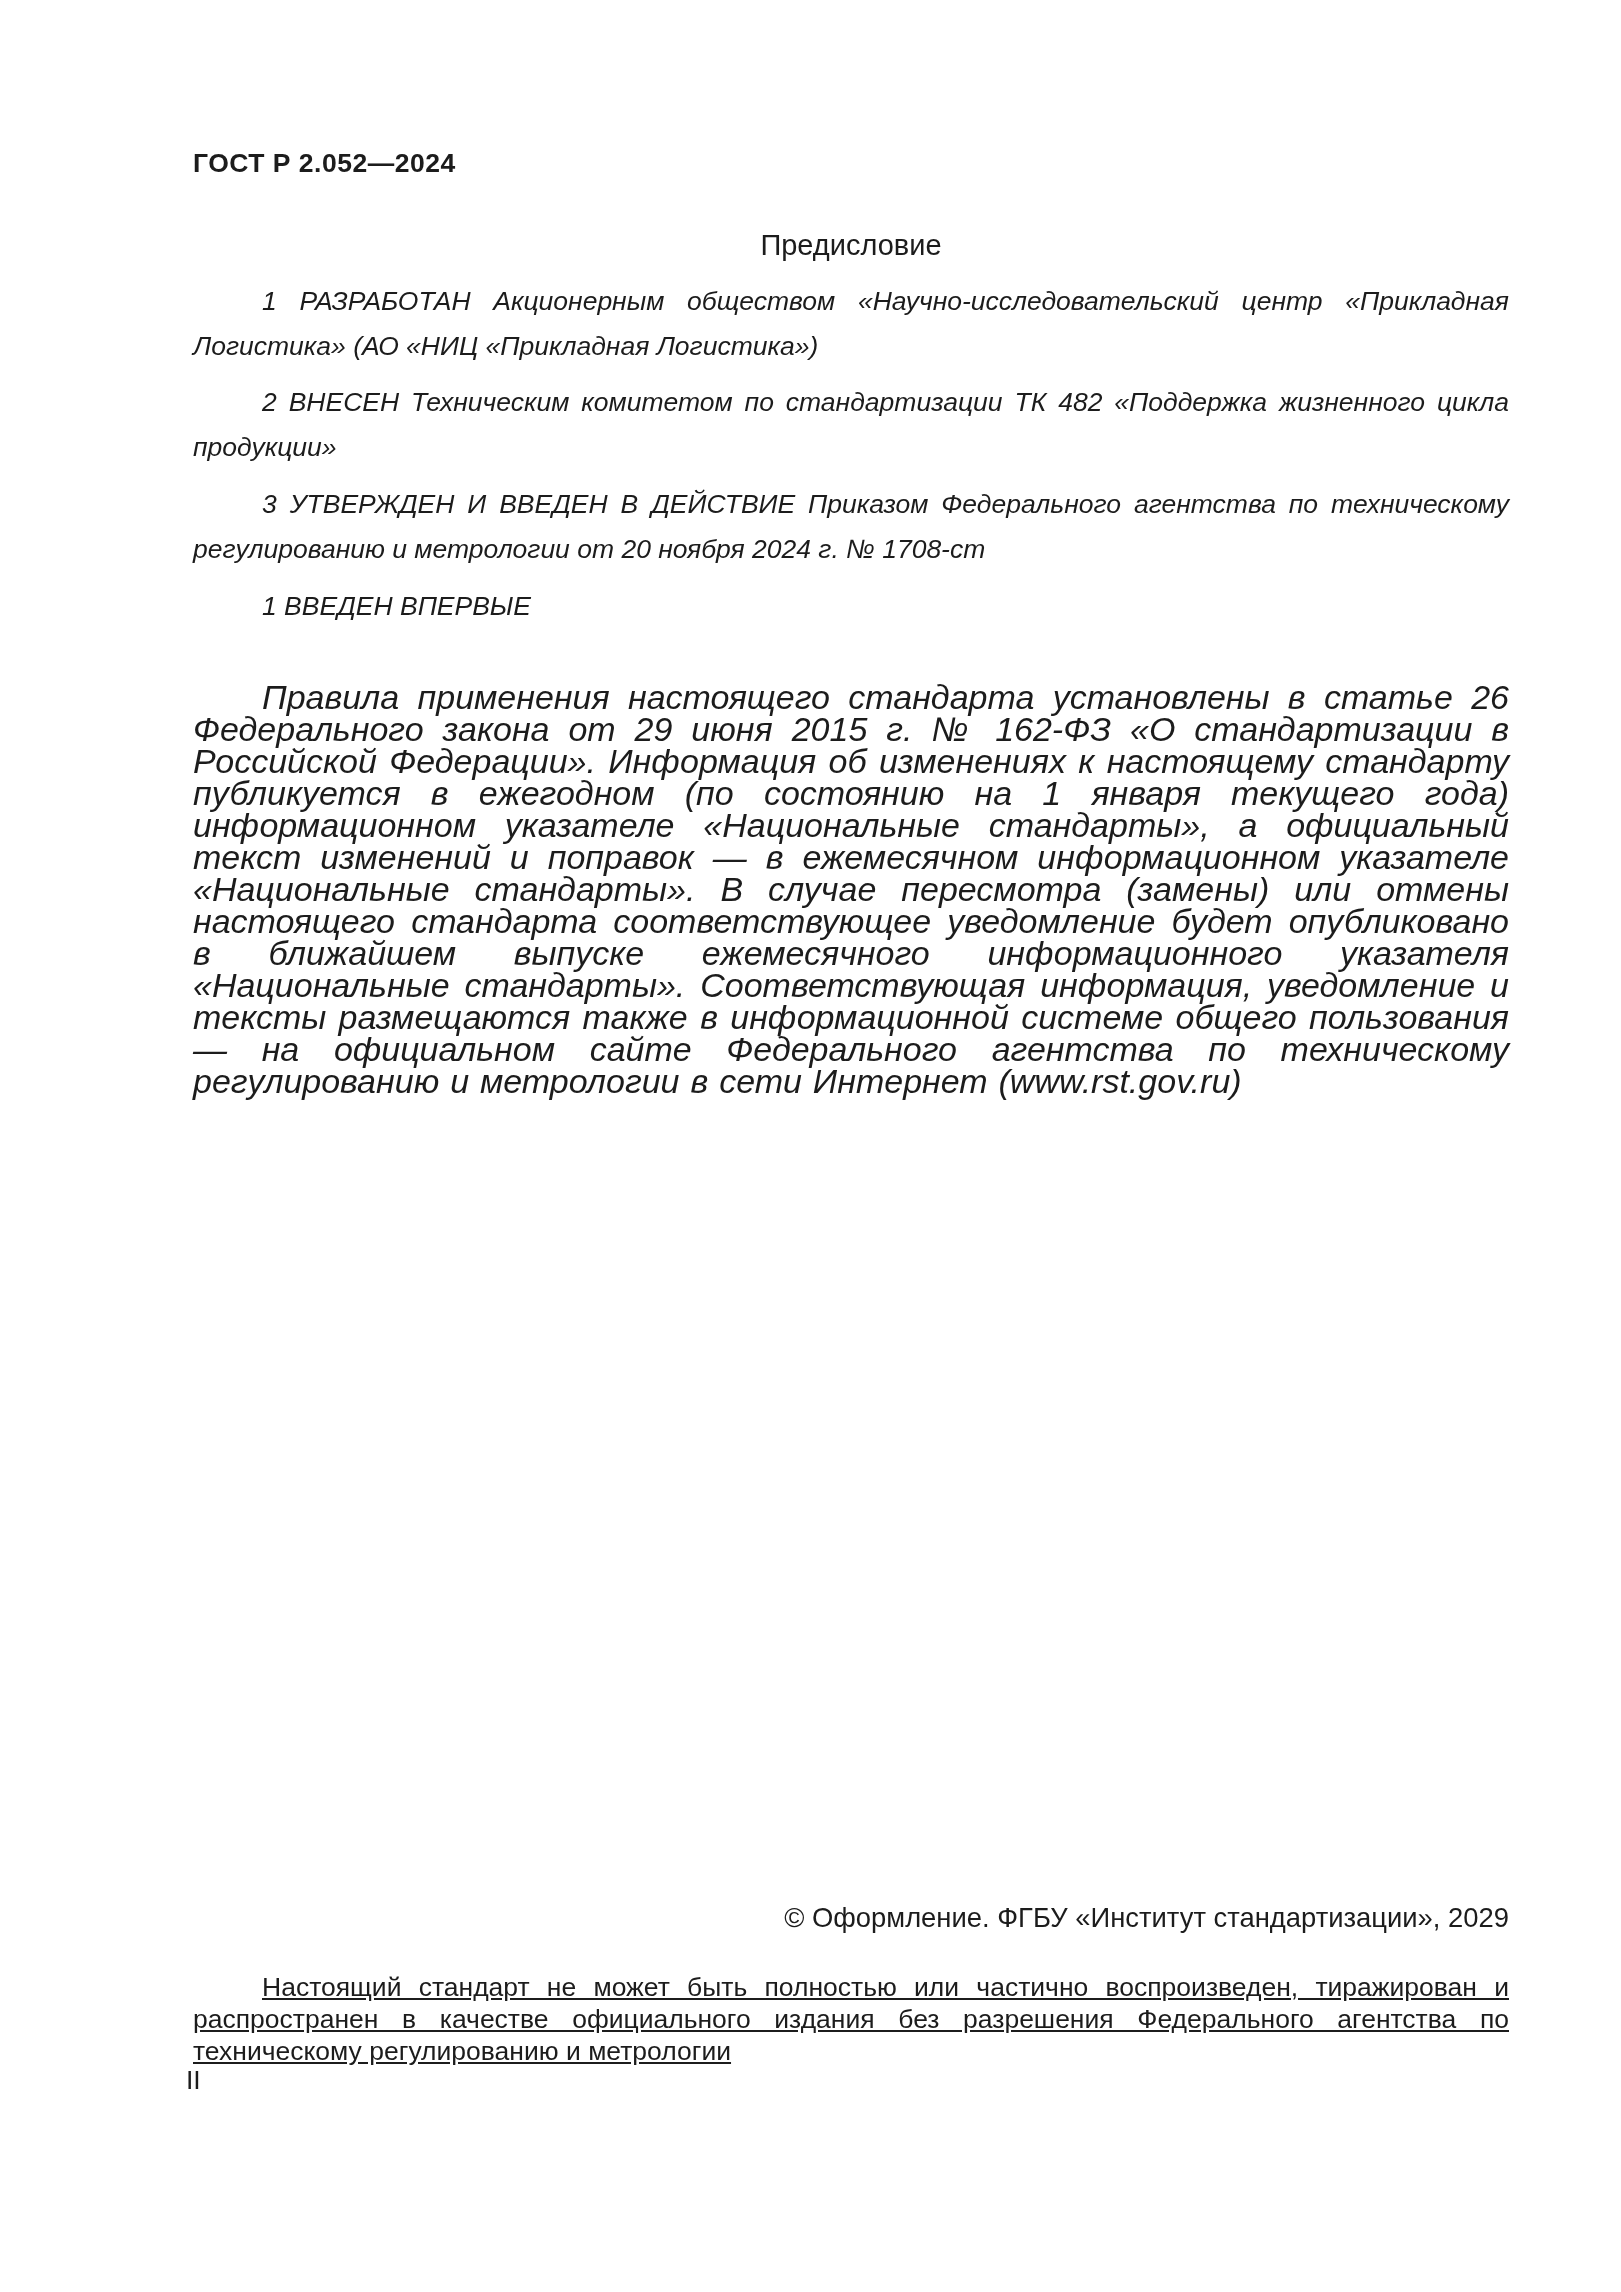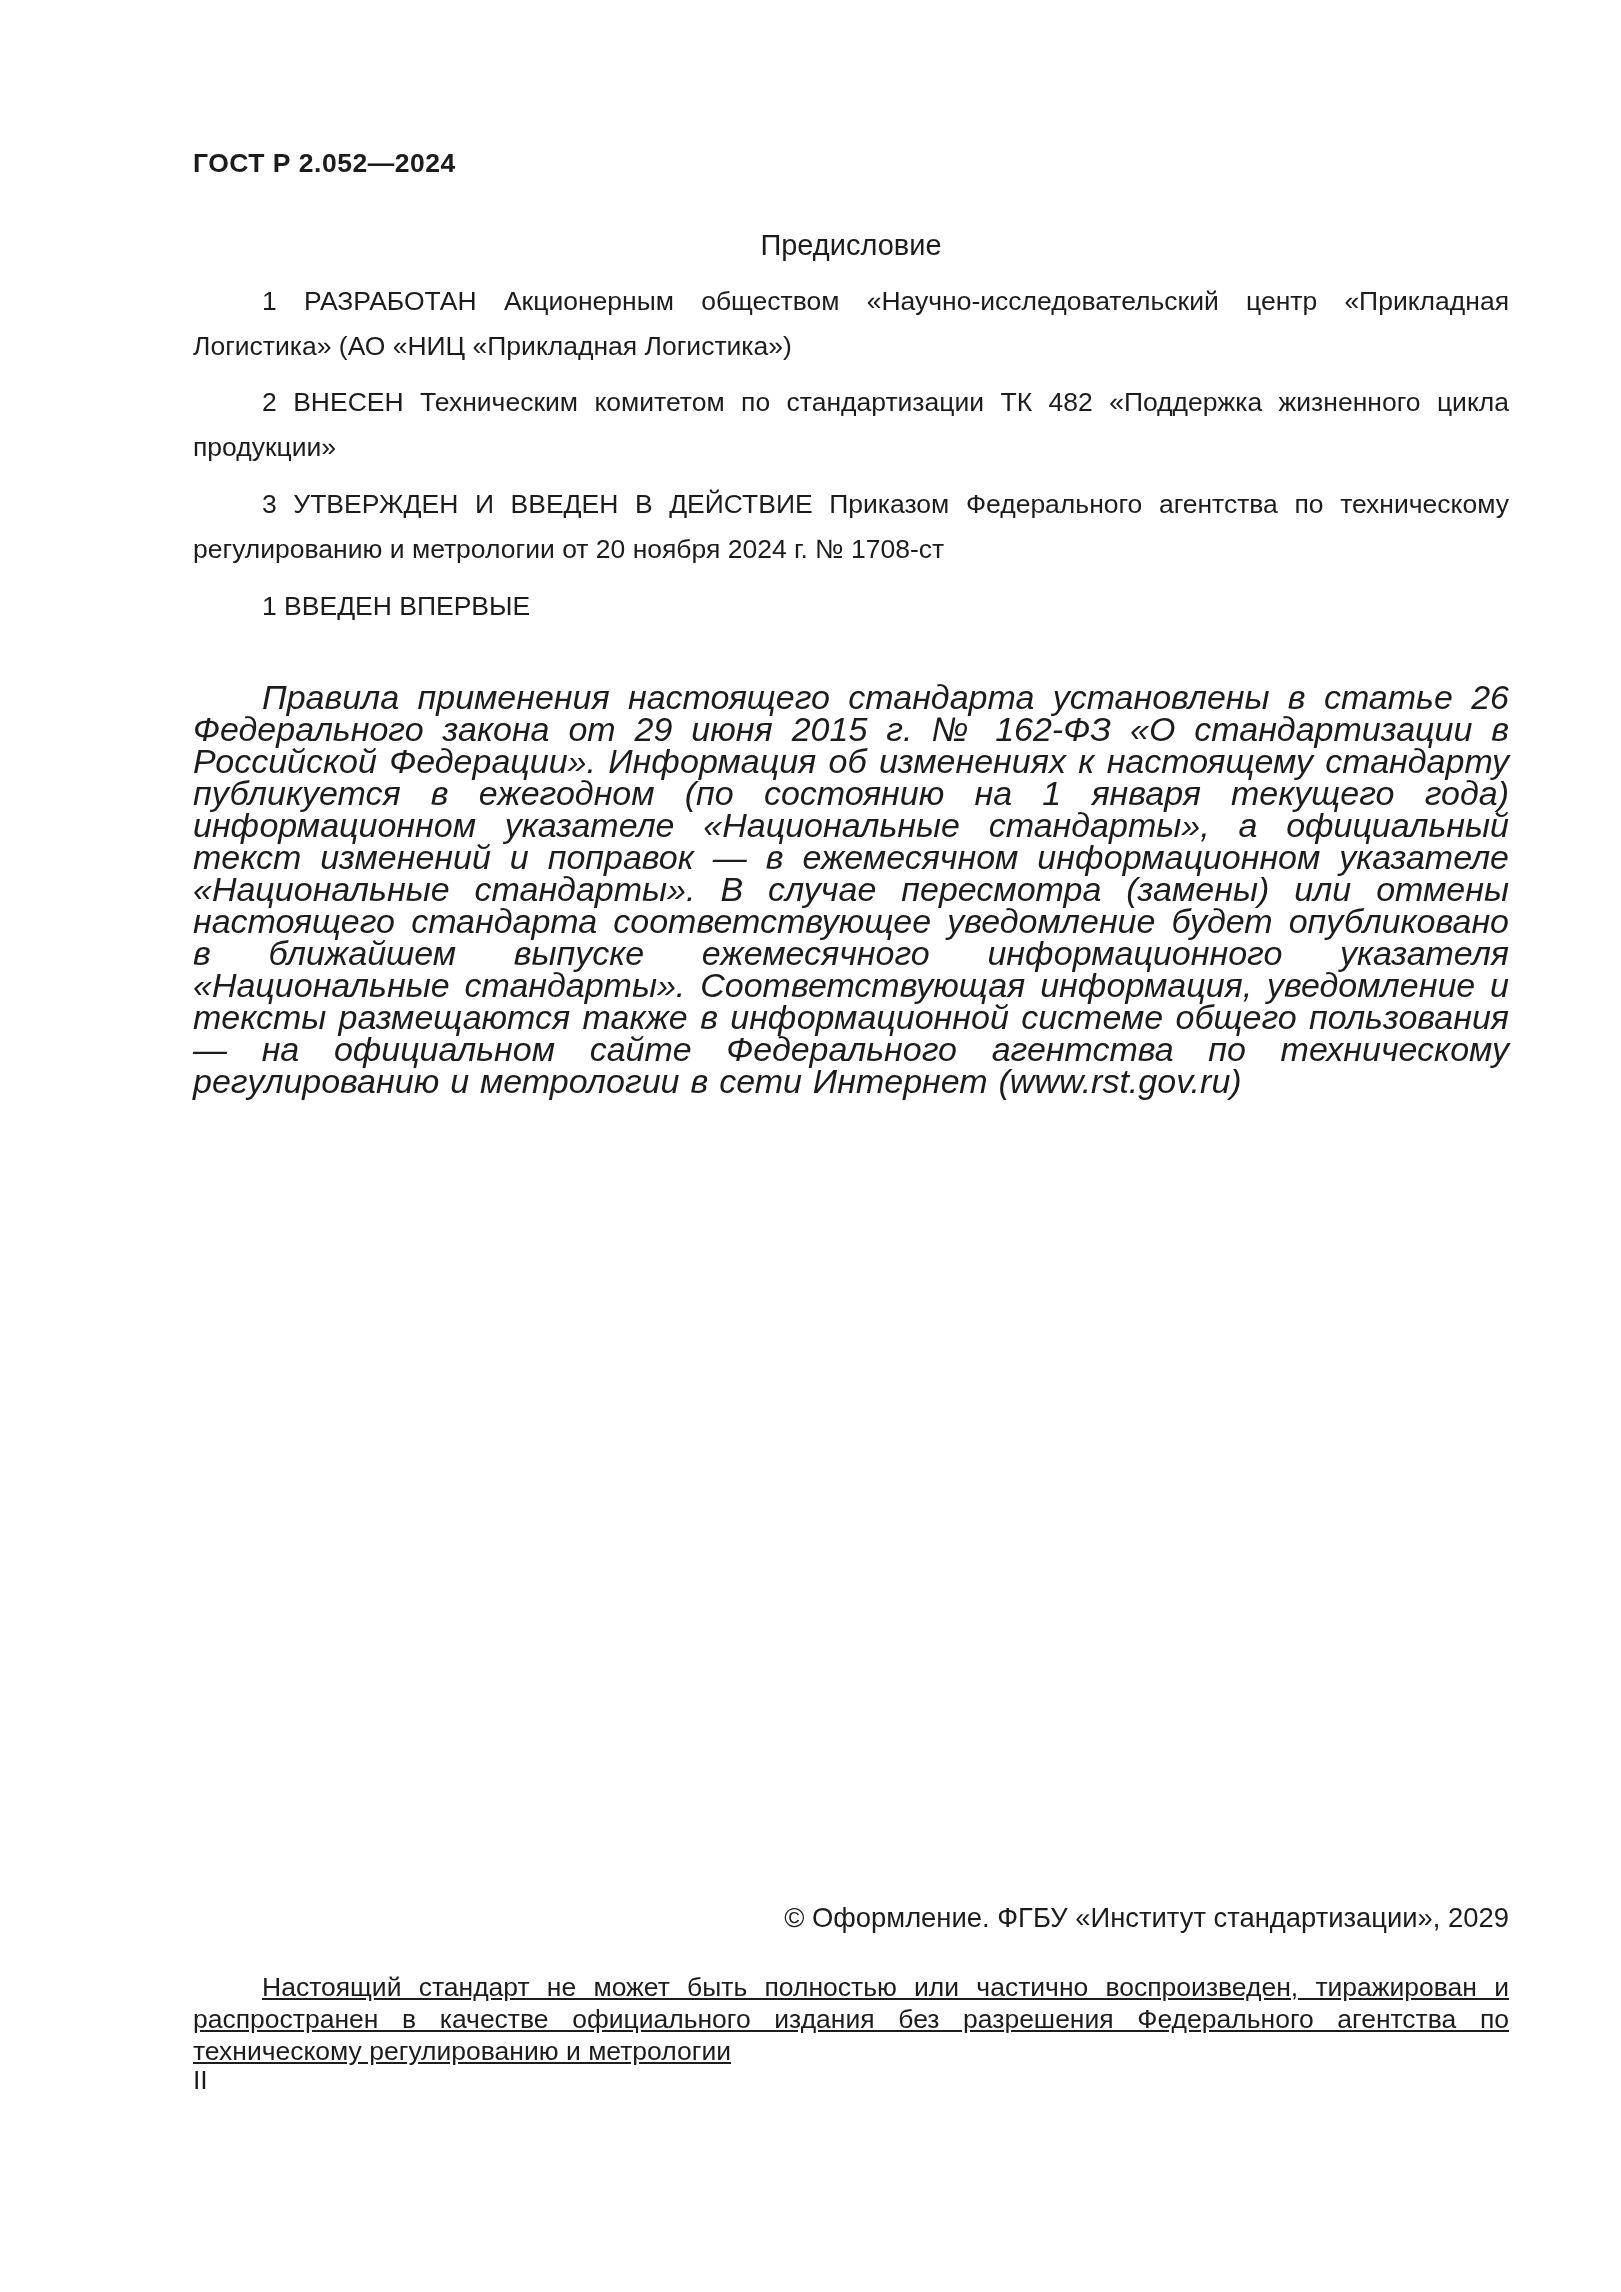--- a/index.html
+++ b/index.html
@@ -30,20 +30,21 @@
     line-height: 35px;
   }
   .foreword-item {
     font-size: 26.5px;
     line-height: 45px;
     text-align: justify;
     text-align-last: left;
     text-indent: 69px;
     hyphens: auto;
     margin-bottom: 11.8px;
+    font-style: italic;
   }
   .foreword-item:first-of-type { margin-top: 15.7px; }
   .application-rules {
     margin-top: 52px;
     font-size: 34px;
     font-style: italic;
     line-height: 32px;
     text-align: justify;
     text-align-last: left;
     text-indent: 69px;
@@ -67,21 +68,21 @@
     line-height: 32px;
     text-align: justify;
     text-align-last: left;
     text-indent: 69px;
     hyphens: auto;
     text-decoration: underline;
   }
   .page-number {
     position: absolute;
     top: 2064px;
-    left: 193px;
+    left: 186px;
     font-size: 26.5px;
     line-height: 32px;
   }
 </style>
 </head>
 <body>
 
 <div class="page">
 
   <div class="doc-code">ГОСТ Р 2.052—2024</div>

